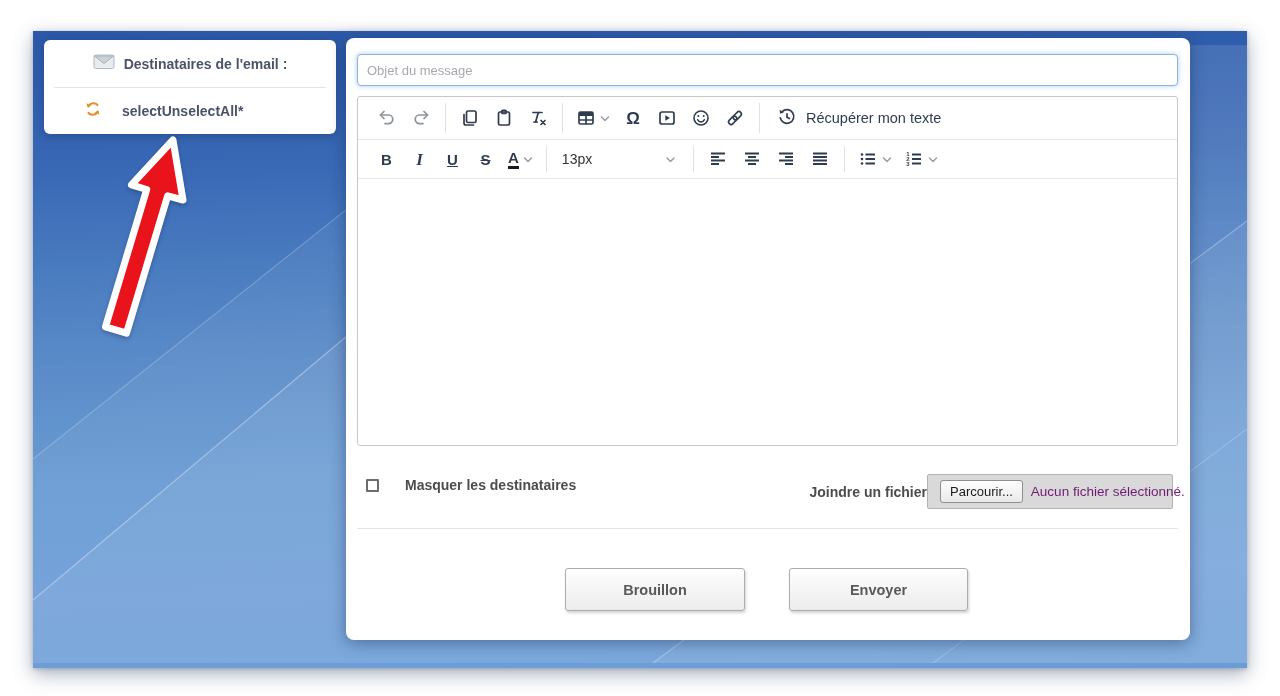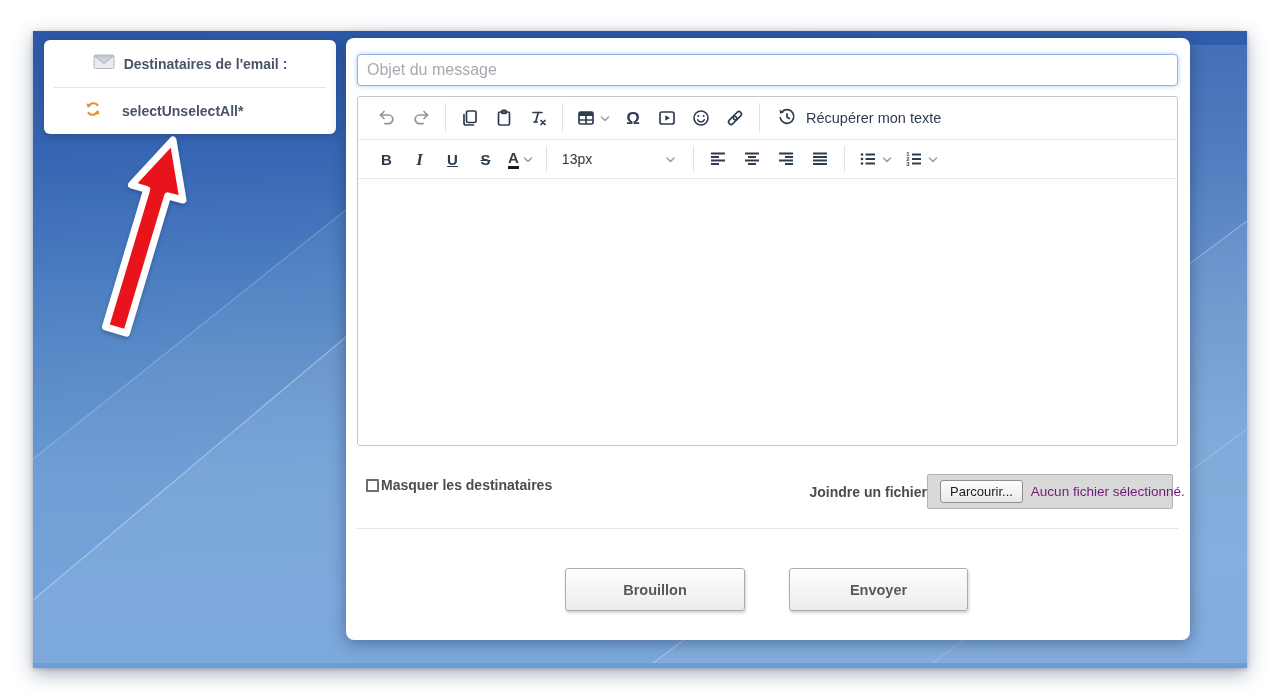--- a/index.html
+++ b/index.html
@@ -43,21 +43,21 @@
   
   .main-panel {
     position:absolute; left:313px; top:7px; width:844px; height:602px;
     background:#fff; border-radius:8px;
     box-shadow:0 3px 16px rgba(20,40,80,.45);
   }
   .subject-input {
     position:absolute; left:11px; top:16px; width:821px; height:32px;
     border:1px solid #8fb3e2; border-radius:4px;
     box-shadow:0 0 5px rgba(130,170,225,.65);
-    padding:0 9px; font-size:16px; color:#333;
+    padding:0 9px; font-size:13px; color:#333;
     font-family:"Liberation Sans", sans-serif; outline:none;
   }
   .subject-input::placeholder { color:#a6a9af; opacity:1; }
 
   .editor {
     position:absolute; left:11px; top:58px; width:821px; height:350px;
     border:1px solid #c6c6c6; border-radius:3px; background:#fff;
     display:flex; flex-direction:column;
   }
   .toolbar { display:flex; align-items:center; padding-left:12px; }
@@ -85,21 +85,21 @@
   .omega { font-size:17px; font-weight:600; color:#2f3c50; line-height:1; }
   .fontsize-dd {
     width:132px; height:30px; display:flex; align-items:center; justify-content:space-between;
     padding:0 10px 0 8px; background:none; border:0; cursor:pointer;
     font-family:"Liberation Sans", sans-serif; font-size:14px; color:#333; flex:none;
   }
   .editor-content { flex:1; background:#fff; border-radius:0 0 3px 3px; }
 
   
   .options-row { position:absolute; left:11px; top:436px; width:821px; height:40px; }
-  .hide-group { position:absolute; left:9px; top:3px; display:flex; align-items:center; gap:2px; }
+  .hide-group { position:absolute; left:9px; top:3px; display:flex; align-items:center; gap:26px; }
   .checkbox {
     width:13px; height:13px; border:2px solid #6d6d6d; border-radius:1px;
     background:#fff; cursor:pointer; flex:none;
   }
   .opt-label { font-size:14px; font-weight:bold; color:#4c4c4c; }
   .attach-group { position:absolute; right:5px; top:0; display:flex; align-items:center; }
   .file-widget {
     display:flex; align-items:center; gap:8px; width:246px; height:35px;
     background:#d9d9d9; border:1px solid #b3b3b3; border-radius:2px;
     padding:0 6px 0 12px; cursor:pointer;

